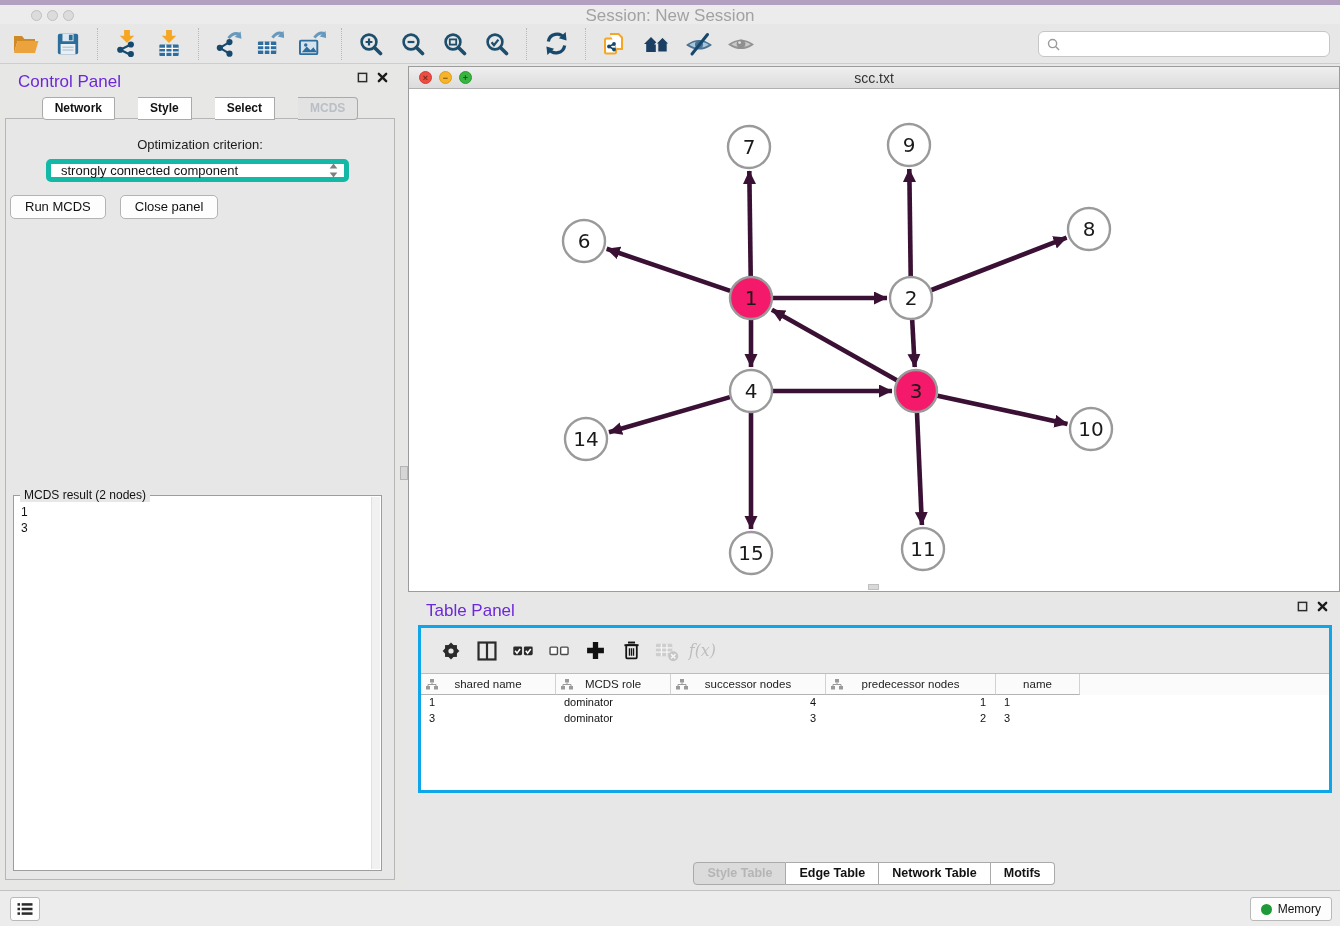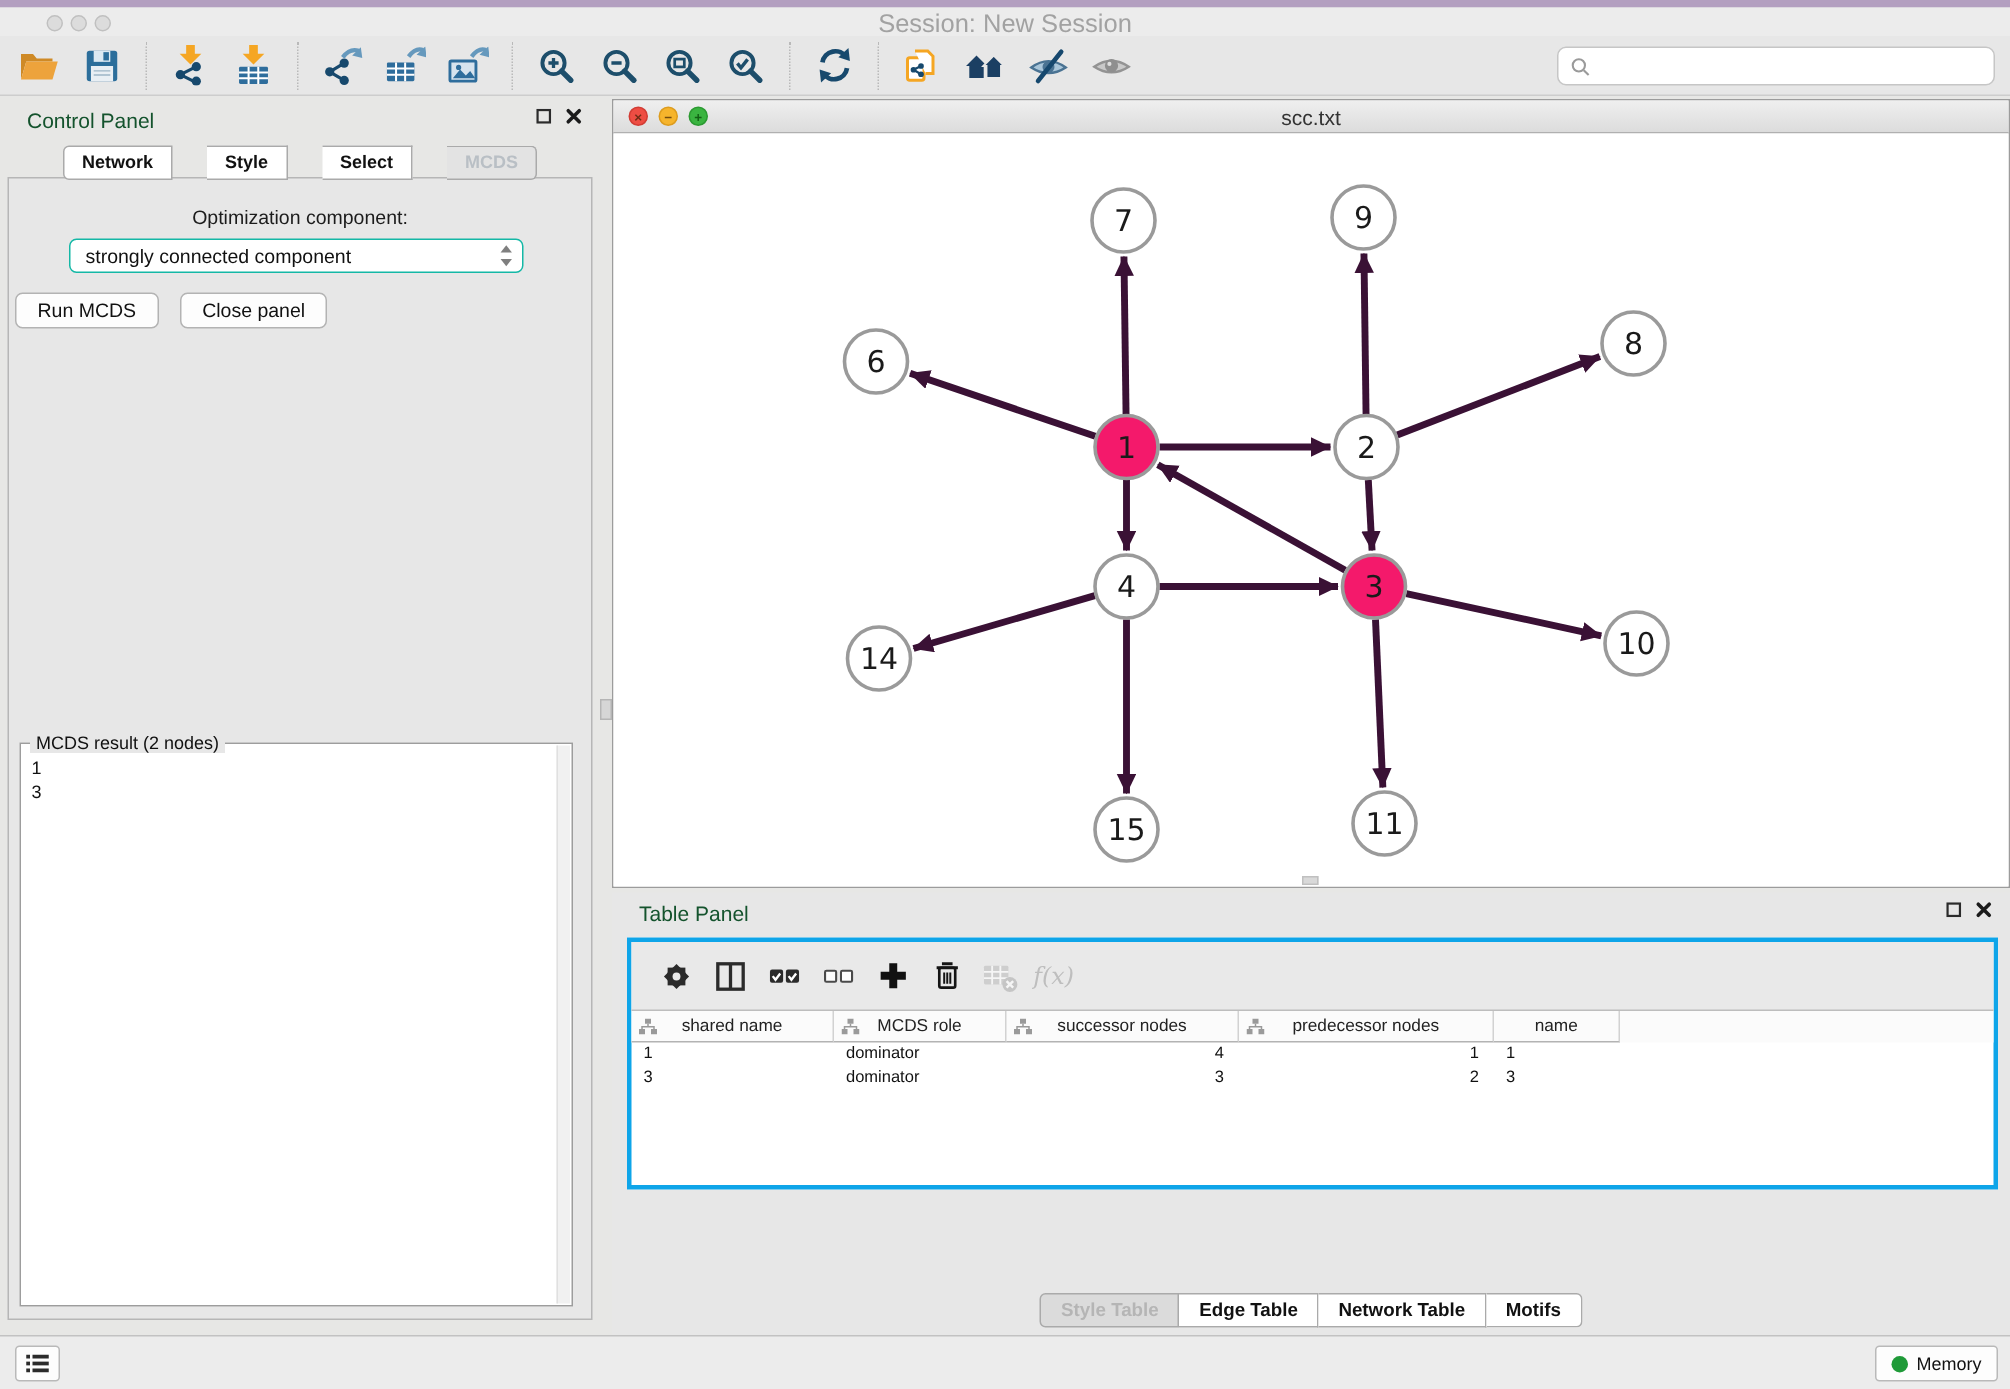--- a/index.html
+++ b/index.html
@@ -19,33 +19,33 @@
   .tsep { width:0; height:32px; border-left:1px dotted #b9b9b9; margin:0 8px; }
   .searchbox { position:absolute; right:10px; top:31px; width:292px; height:26px; background:#fff; border:1px solid #c6c6c6; border-radius:6px; display:flex; align-items:center; padding:0 8px; }
   .searchbox input { border:none; outline:none; flex:1; font-size:12px; margin-left:6px; background:transparent; }
 
   
   .workspace { position:absolute; left:0; top:64px; width:1340px; height:826px; }
 
   
   .control-panel { position:absolute; left:0; top:2px; width:400px; height:814px; }
   .panel-header { position:relative; height:26px; }
-  .panel-header .ph-title { position:absolute; left:18px; top:6px; font-size:14px; color:#14532d; }
+  .panel-header .ph-title { position:absolute; left:18px; top:6px; font-size:17px; color:#6d28d9; }
   .ph-icons { position:absolute; right:12px; top:6px; display:flex; gap:9px; align-items:center; }
   .ph-icons span { cursor:pointer; display:inline-flex; }
 
   .cp-tabs { position:absolute; left:0; right:0; top:31px; display:flex; justify-content:center; z-index:2;gap:23px; }
   .tab { border:1px solid #aaa; border-left-width:0; background:#fff; color:#111; font-size:12px; font-weight:600; padding:3px 12px 4px; cursor:pointer; }
   .tab:first-child { border-left-width:1px; border-radius:4px 0 0 4px; }
   .tab:last-child { border-radius:0 4px 4px 0; }
   .tab.active { background:#e3e3e3; color:#b9bfc5; }
 
   .cp-body { position:absolute; left:5px; right:5px; top:52px; bottom:0; border:1px solid #b6b6b6; background:#e7e7e7; }
   .opt-label { position:absolute; left:0; right:0; top:18px; text-align:center; font-size:13px; color:#1c1c1c; }
-  .dropdown { position:absolute; left:40px; right:45px; top:40px; height:23px; background:#fff; border:1px solid #14b8a6; border-radius:5px; display:flex; align-items:center; padding:0 6px 0 10px; cursor:pointer; }
+  .dropdown { position:absolute; left:40px; right:45px; top:40px; height:23px; background:#fff; border:5px solid #14b8a6; border-radius:5px; display:flex; align-items:center; padding:0 6px 0 10px; cursor:pointer; }
   .dropdown .dd-value { flex:1; font-size:13px; color:#111; }
   .btn-row { position:absolute; left:4px; right:0; top:76px; display:flex; justify-content:flex-start; gap:14px; }
   .push-btn { background:#fdfdfd; border:1px solid #b3b3b3; border-radius:5px; font-size:13px; color:#111; padding:3px 14px 4px; cursor:pointer; }
 
   .result-fieldset { position:absolute; left:7px; right:12px; top:376px; bottom:8px; border:1px solid #9d9d9d; background:#fff; }
   .result-legend { position:absolute; left:6px; top:-8px; background:#e7e7e7; padding:0 4px; font-size:12px; color:#111; }
   .result-text { position:absolute; left:1px; right:10px; top:6px; bottom:1px; background:#fff; font-size:12px; color:#111; padding:2px 0 0 6px; line-height:16px; }
   .result-scroll { position:absolute; right:1px; top:1px; bottom:1px; width:9px; background:#f1f1f1; border-left:1px solid #e0e0e0; }
 
   
@@ -259,21 +259,21 @@
             </span>
         </span>
       </div>
       <div class="cp-tabs" id="cp-tabs">
           <div class="tab">Network</div>
           <div class="tab">Style</div>
           <div class="tab">Select</div>
           <div class="tab active">MCDS</div>
         </div>
       <div class="cp-body">
-        <div class="opt-label">Optimization component:</div>
+        <div class="opt-label">Optimization criterion:</div>
         <div class="dropdown">
           <span class="dd-value">strongly connected component</span>
           <svg width="9" height="15" viewBox="0 0 9 15">
               <path d="M4.5 0.5 L8.3 5.4 H0.7z" fill="#7f7f7f"></path>
               <path d="M4.5 14.5 L0.7 9.6 h7.6z" fill="#7f7f7f"></path>
             </svg>
         </div>
         <div class="btn-row">
           <button class="push-btn">Run MCDS</button>
           <button class="push-btn">Close panel</button>

